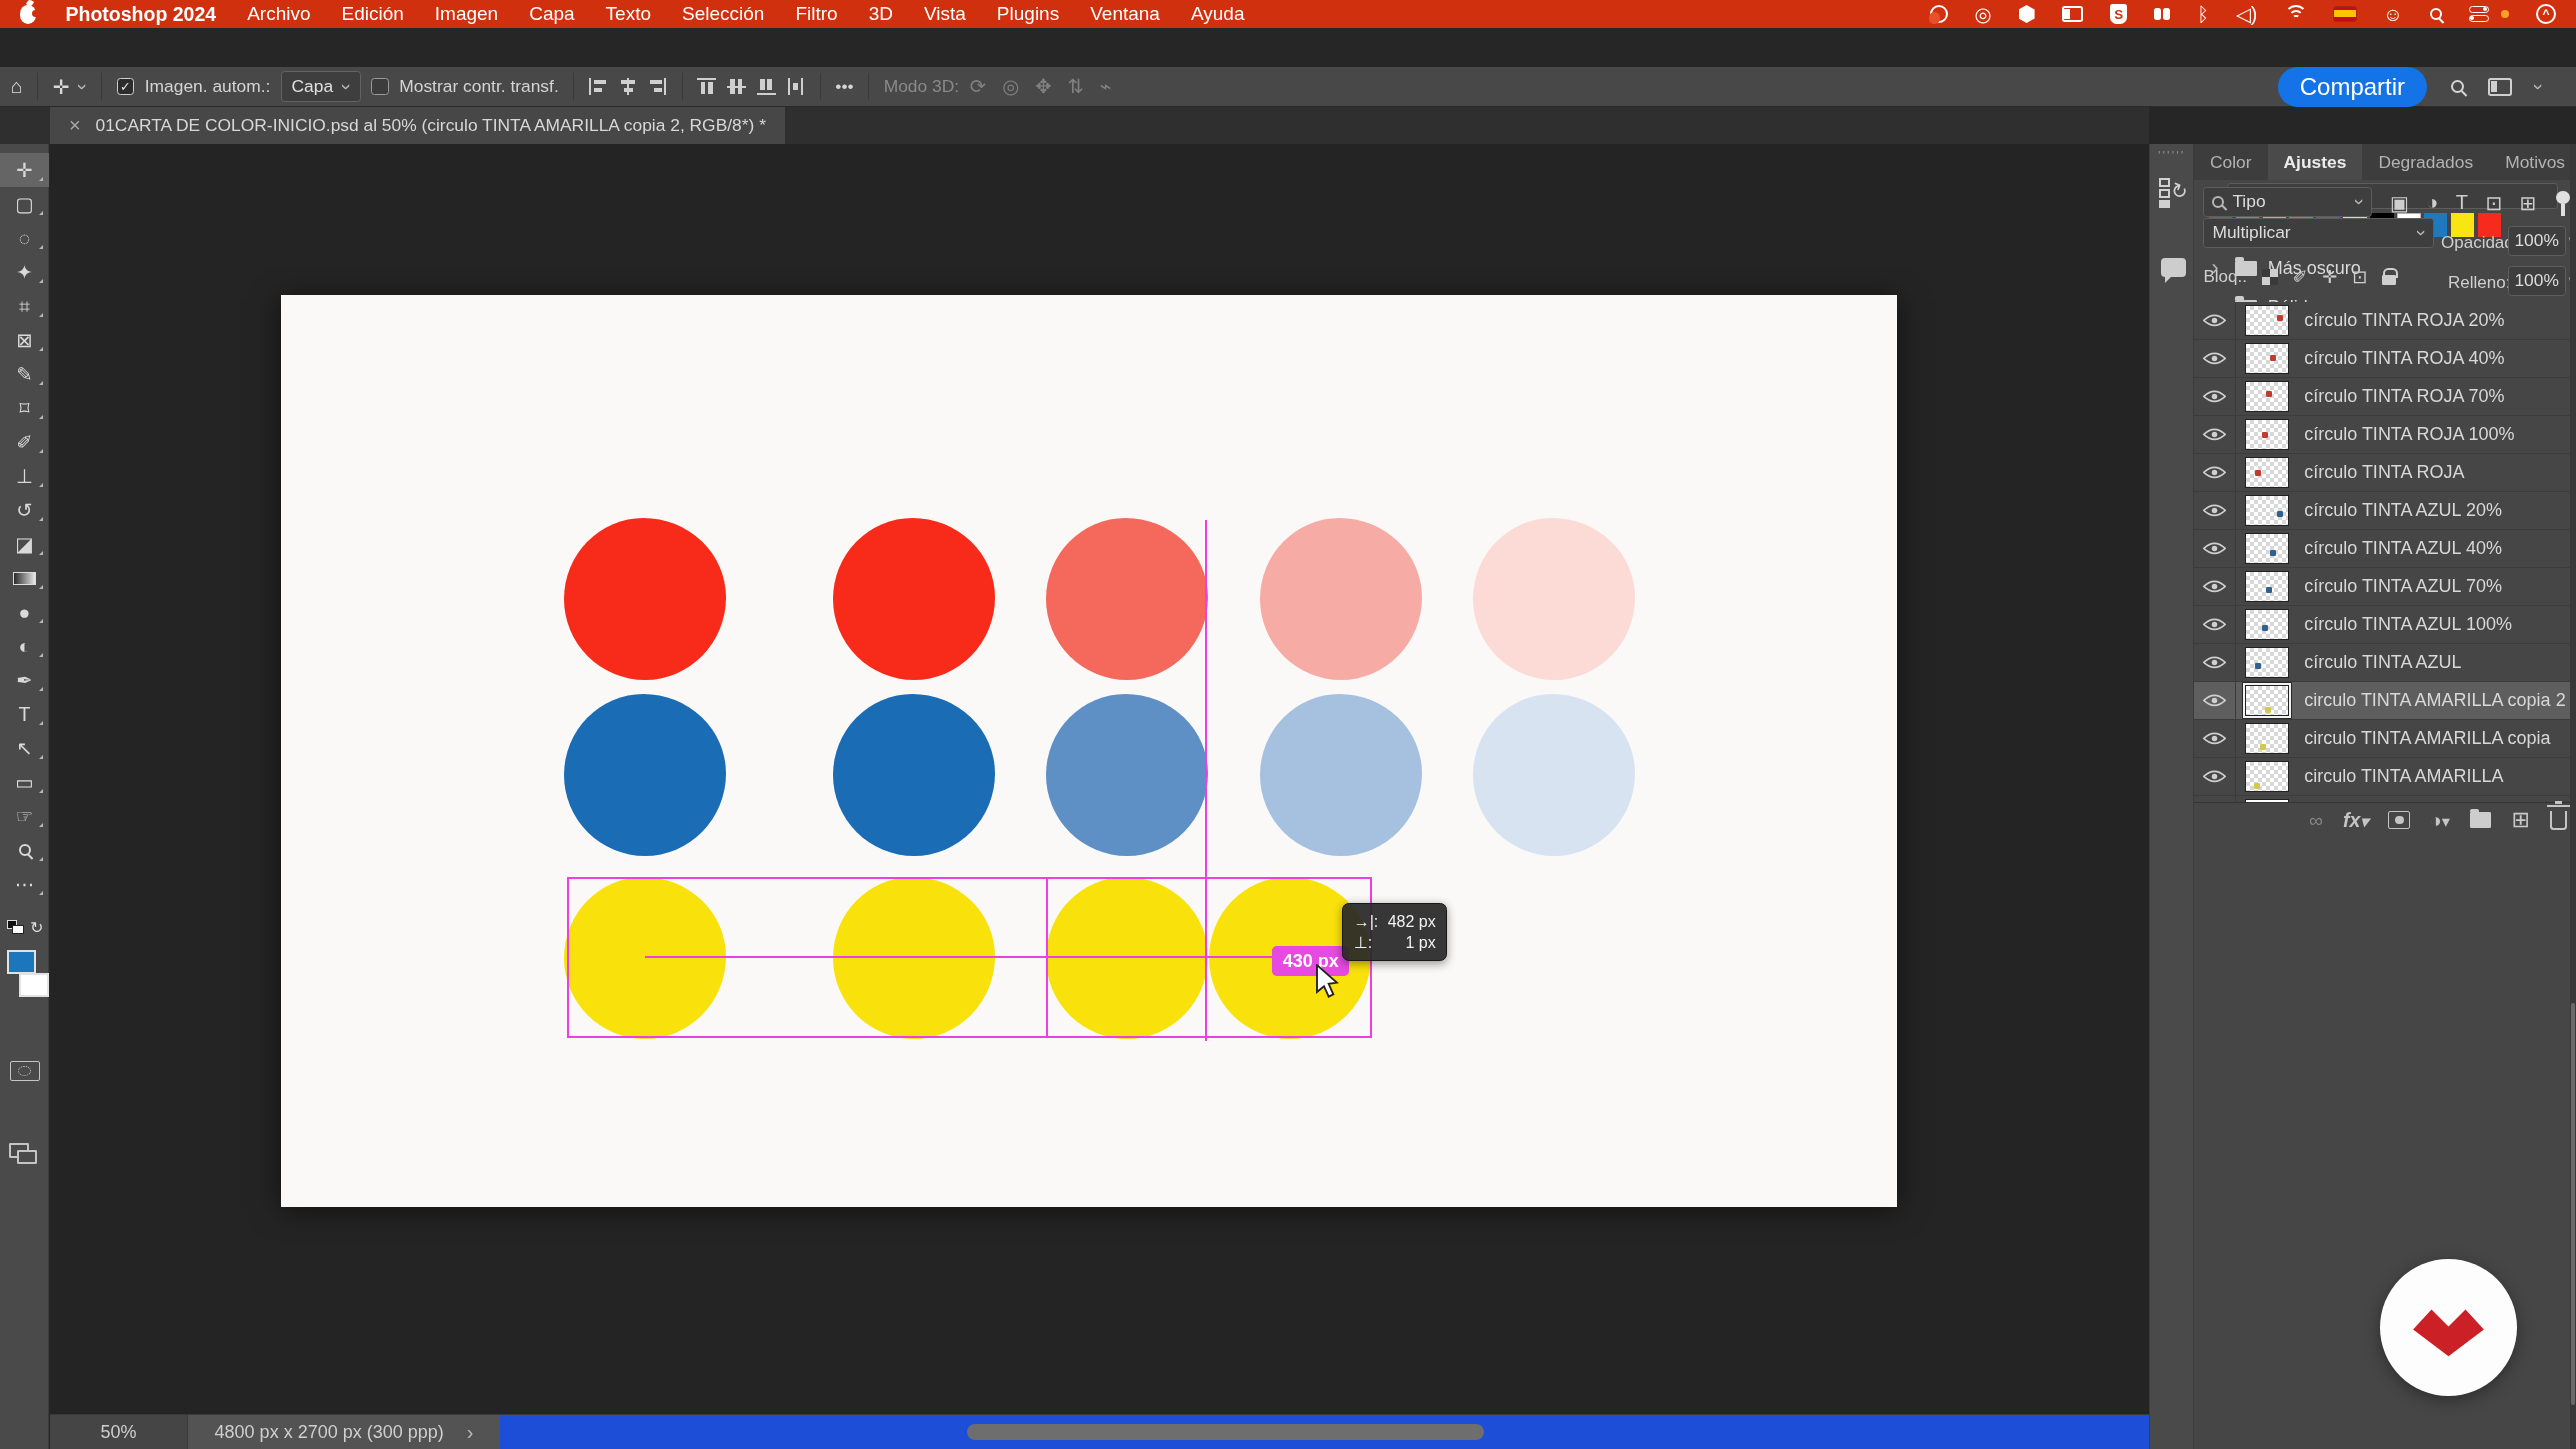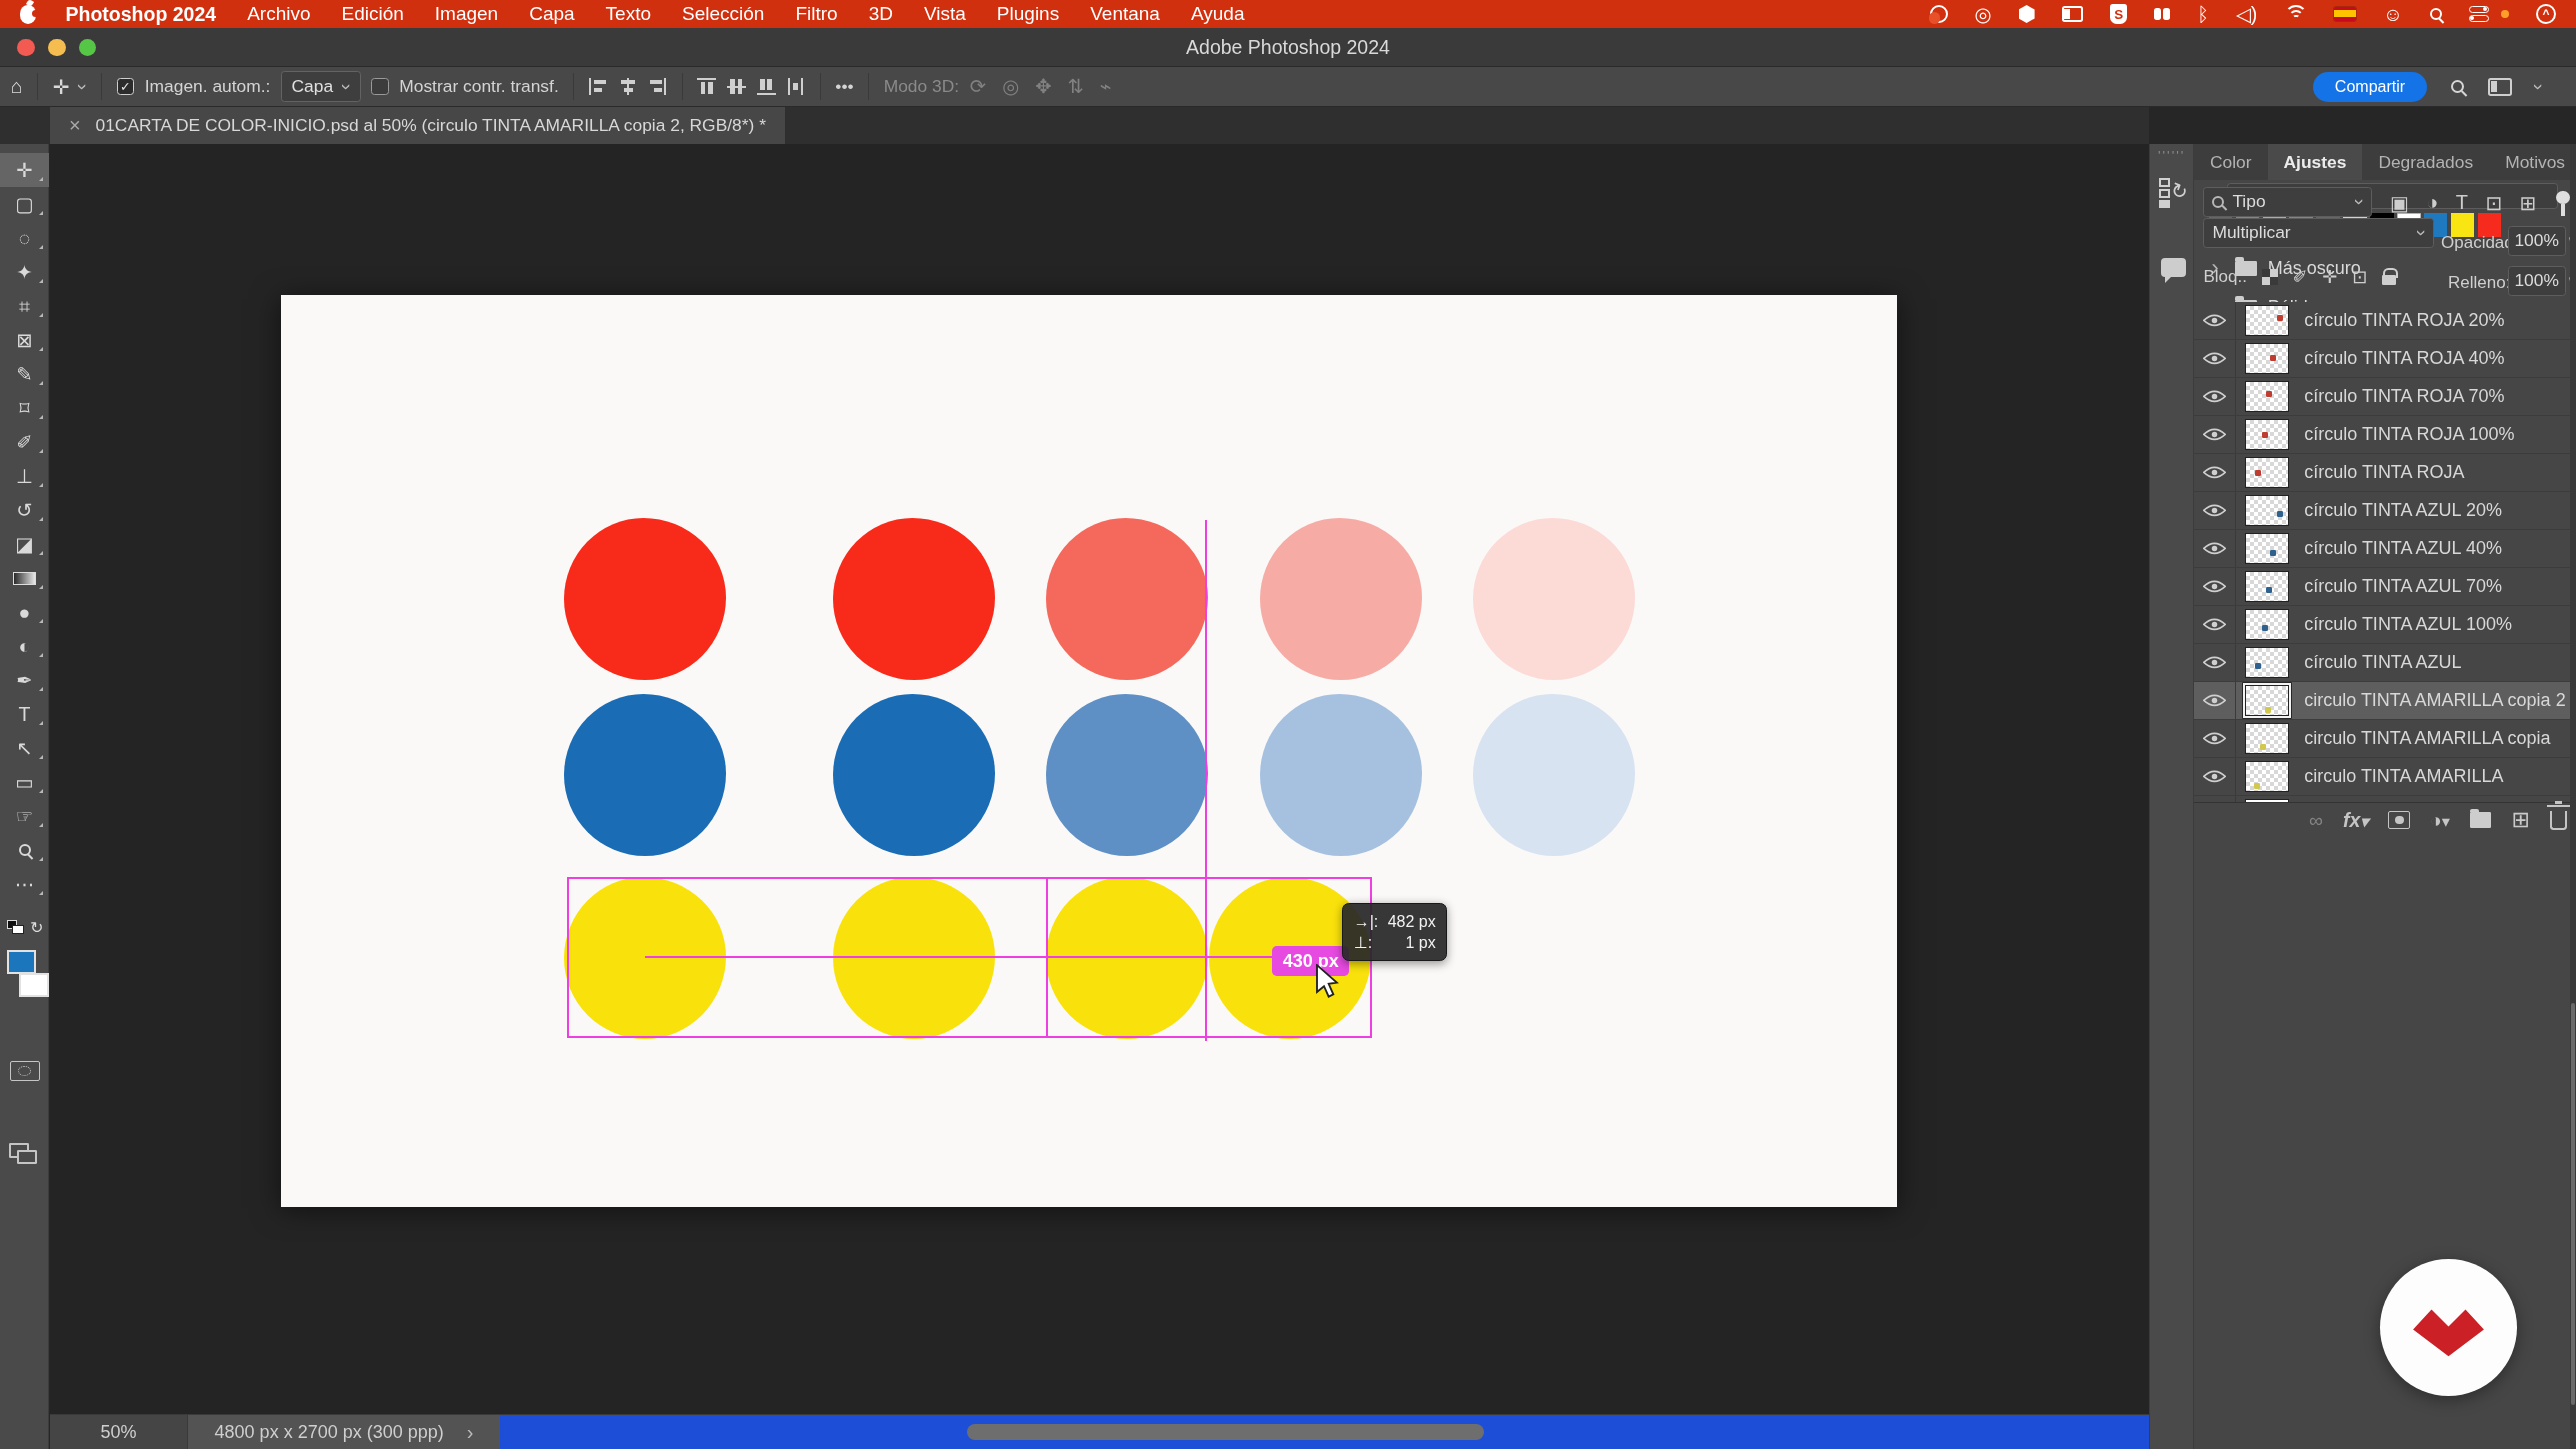--- a/index.html
+++ b/index.html
@@ -62,21 +62,21 @@
 .al .v{left:0.7px;top:0;width:2px;height:17.4px}.al .b1{left:5.4px;top:2px;width:12px;height:4.7px}.al .b2{left:5.4px;top:10px;width:7.4px;height:4.7px}
 .ac .v{left:8.7px;top:0;width:2px;height:17.4px}.ac .b1{left:2.7px;top:2px;width:14px;height:4.7px}.ac .b2{left:5.4px;top:10px;width:8.7px;height:4.7px}
 .ar .v{right:0.7px;top:0;width:2px;height:17.4px}.ar .b1{right:5.4px;top:2px;width:12px;height:4.7px}.ar .b2{right:5.4px;top:10px;width:7.4px;height:4.7px}
 .dt .h{left:0;top:0;width:19px;height:2px}.dt .b1{left:3.4px;top:4.7px;width:4.7px;height:11.4px}.dt .b2{left:10.7px;top:4.7px;width:4.7px;height:11.4px}
 .dm .h{left:0;top:8px;width:19px;height:2px}.dm .b1{left:3.4px;top:1.3px;width:4.7px;height:14.8px}.dm .b2{left:10.7px;top:1.3px;width:4.7px;height:14.8px}
 .db .h{left:0;bottom:0;width:19px;height:2px}.db .b1{left:3.4px;top:1.3px;width:4.7px;height:11.4px}.db .b2{left:10.7px;top:1.3px;width:4.7px;height:11.4px}
 .dv .v1{left:2px;top:0;width:2px;height:17.4px}.dv .v2{right:2px;top:0;width:2px;height:17.4px}.dv .b1{left:6.7px;top:5.4px;width:5.4px;height:6.7px}
 .dim{color:#8a8a8a}
 #mode3d-icons{display:flex;gap:16px;font-size:19.5px;color:#818181}
 .ob-right{margin-left:auto;display:flex;align-items:center;gap:24px;padding-right:23px}
-.share{background:#1473e6;color:#fff;border:none;border-radius:670px;padding:6px 21.5px;font-size:16px;font-family:inherit}
+.share{background:#1473e6;color:#fff;border:none;border-radius:670px;padding:6px 21.5px;font-size:24px;font-family:inherit}
 .ob-right .mag{color:#d6d6d6;width:13.4px;height:13.4px}
 .ws-icon{width:24px;height:18px;border:2px solid #cfcfcf;border-radius:2.7px;position:relative}
 .ws-icon::before{content:"";position:absolute;left:1.3px;top:1.3px;bottom:1.3px;width:6px;background:#cfcfcf}
 
 
 #tabbar{position:absolute;left:0;top:107px;width:2149px;height:37px;background:#2f2f2f}
 #doc-tab{position:absolute;left:50px;top:0;height:37px;background:#474747;display:flex;align-items:center;gap:14.8px;padding:0 19px;font-size:17.4px;color:#d8d8d8;white-space:nowrap}
 #doc-tab .x{color:#a9a9a9;font-size:20px}
 
 
@@ -262,28 +262,20 @@
         </span>
         <span class="si si-toggle">
           <i class="t1"></i>
           <i class="t2"></i>
         </span>
         <span class="si si-dot"></span>
         <span class="si si-circlechev">^</span>
       </div>
   </div>
 
-  <div id="titlebar">
-    <div class="lights">
-      <span class="light l-close"></span>
-      <span class="light l-min"></span>
-      <span class="light l-max"></span>
-    </div>
-    <div id="win-title">Adobe Photoshop 2024</div>
-  </div>
 
   <div id="optionsbar">
     <span class="ob-glyph">⌂</span>
     <span class="sep"></span>
     <span class="ob-glyph">✛</span>
     <span class="chevD">›</span>
     <span class="sep"></span>
     <span class="cb checked"></span>
     <span>Imagen. autom.:</span>
     <span class="dd">

